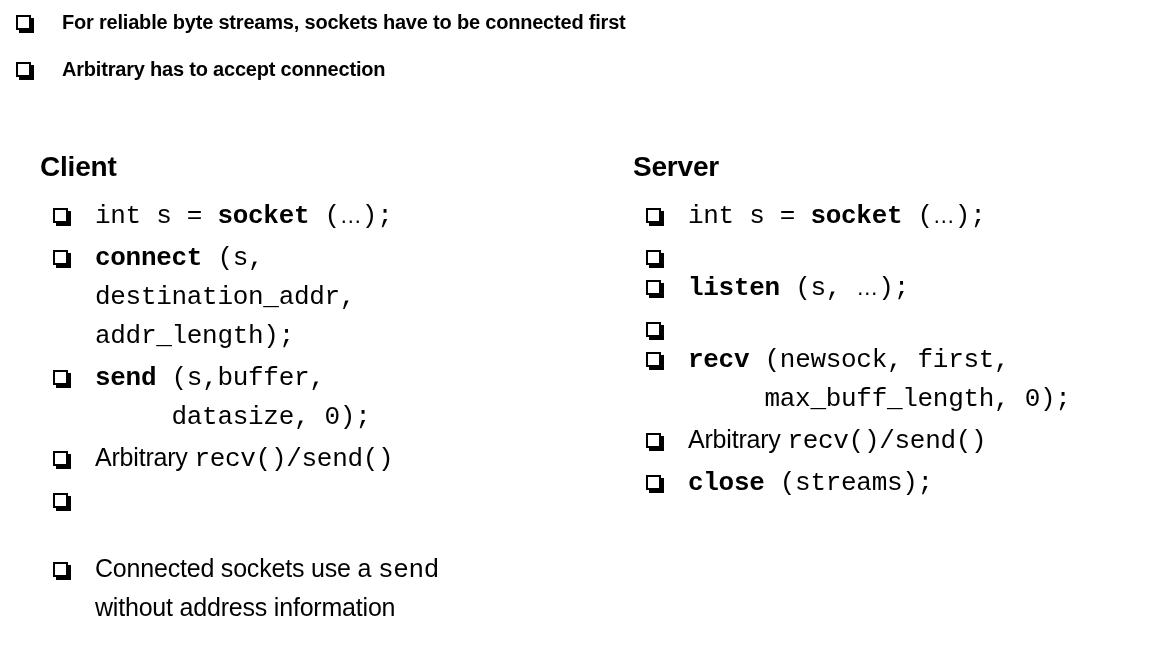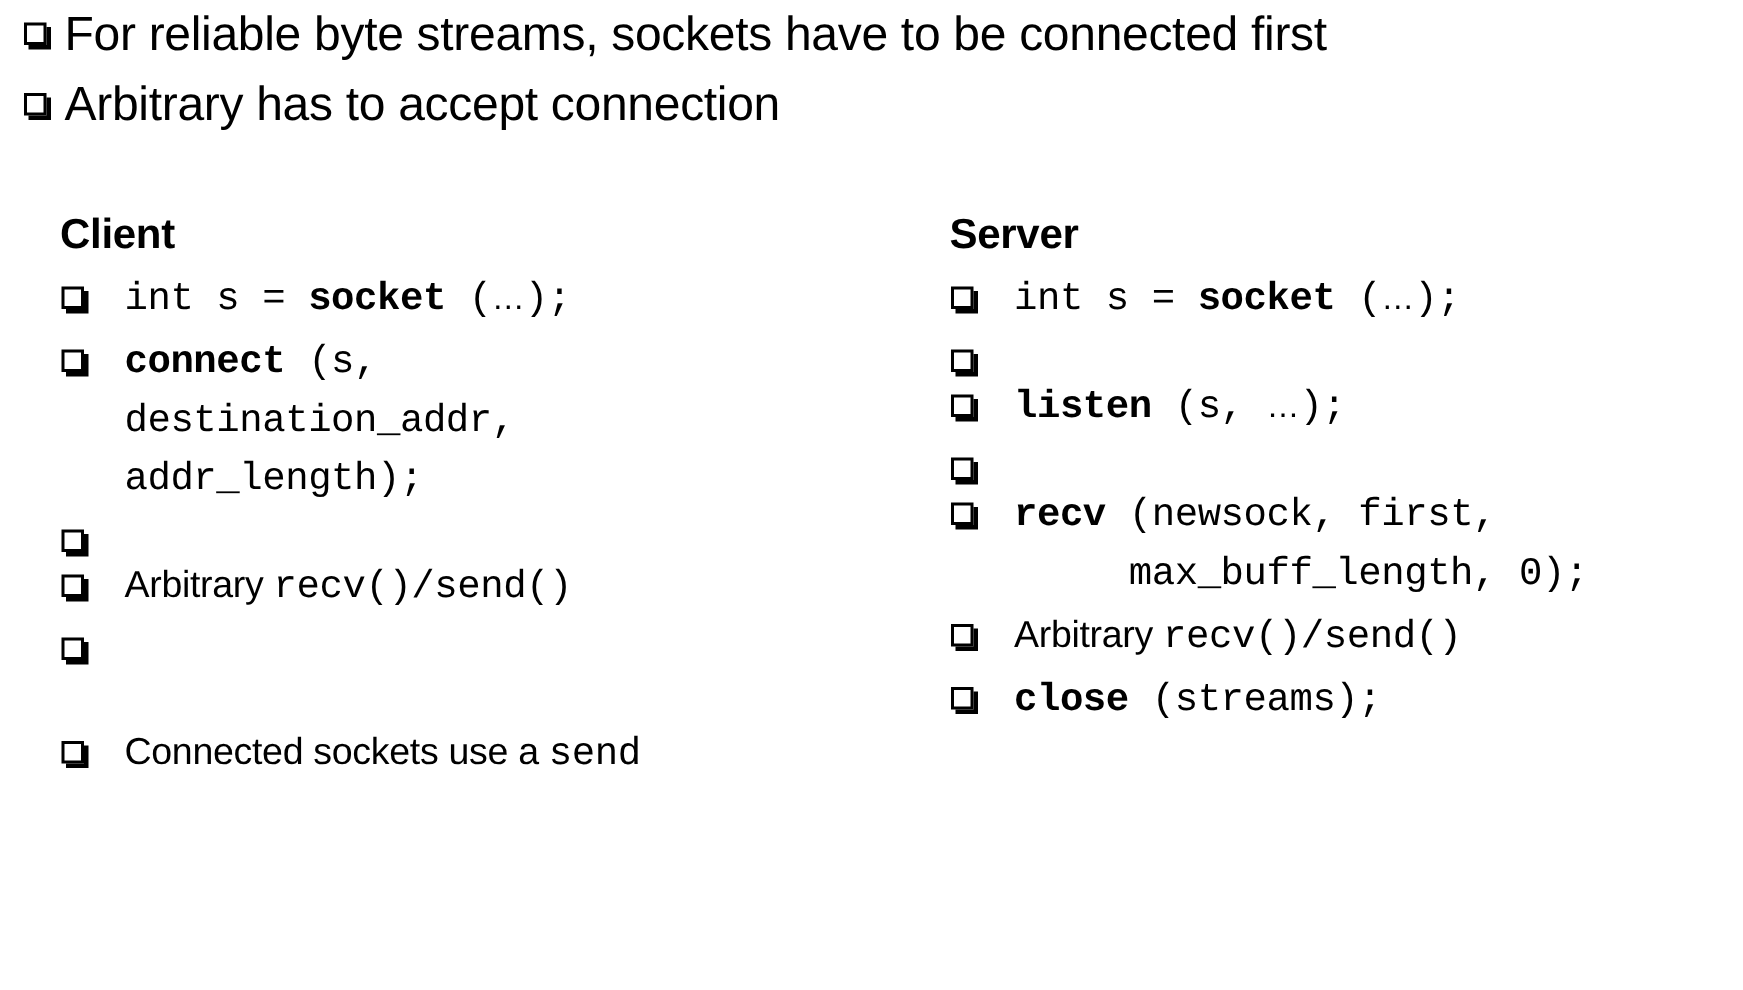--- a/index.html
+++ b/index.html
@@ -64,57 +64,58 @@
     padding: 0;
     height: 47px;
   }
   .top-item .bullet {
     width: 15px;
     height: 15px;
     margin-left: 16px;
     margin-top: 15px;
   }
   .top-item .top-text {
-    margin-left: 12px;
-    font-size: 32px;
+    margin-left: 31px;
+    font-size: 20px;
     line-height: 44px;
     font-family: "Liberation Sans", sans-serif;
     font-stretch: condensed;
     letter-spacing: -0.2px;
     white-space: nowrap;
+    font-weight: bold;
   }
 
   
   .columns {
     position: absolute;
     left: 0;
     top: 132px;
     width: 1162px;
   }
   .col {
     position: absolute;
-    top: 7px;
+    top: 18px;
   }
   .col-client { left: 38px; width: 590px; }
   .col-server { left: 631px; width: 531px; }
 
   .col-head {
     font-family: "Liberation Sans", sans-serif;
     font-stretch: condensed;
     font-weight: bold;
     font-size: 28px;
     line-height: 34px;
     letter-spacing: -0.2px;
     margin: 0 0 6px 2px;
     white-space: nowrap;
   }
 
   .code-list {
     list-style: none;
-    margin: 0;
+    margin: 12px;
     padding: 0;
   }
   .code-item {
     display: flex;
     align-items: flex-start;
     margin: 0 0 3px 0;
   }
   .code-item .bullet {
     width: 15px;
     height: 15px;
@@ -171,32 +172,33 @@
           <li class="code-item">
             <span class="bullet"></span>
             <div class="code-body"><div><span class="mono">int s = </span><span class="mono b">socket</span><span class="mono"> (</span><span class="ell">…</span><span class="mono">);</span></div></div>
           </li>
           <li class="code-item">
             <span class="bullet"></span>
             <div class="code-body"><div><span class="mono b">connect</span><span class="mono"> (s,</span></div><div><span class="mono">destination_addr,</span></div><div><span class="mono">addr_length);</span></div></div>
           </li>
           <li class="code-item">
             <span class="bullet"></span>
+            <div class="code-body"><div><span class="mono b">send</span><span class="mono"> (s,buffer,</span></div><div><span class="mono">     datasize, 0);</span></div></div>
           </li>
           <li class="code-item">
             <span class="bullet"></span>
             <div class="code-body"><div><span class="sans">Arbitrary </span><span class="mono">recv()/send()</span></div></div>
           </li>
           <li class="code-item">
             <span class="bullet"></span>
           </li>
           <li class="code-item spacer-item"></li>
           <li class="code-item">
             <span class="bullet"></span>
-            <div class="code-body"><div><span class="sans">Connected sockets use a </span><span class="mono">send</span></div></div>
+            <div class="code-body"><div><span class="sans">Connected sockets use a </span><span class="mono">send</span></div><div><span class="sans">without address information</span></div></div>
           </li>
         </ul>
     </div>
 
     <div class="col col-server">
       <div class="col-head">Server</div>
       <ul class="code-list">
           <li class="code-item">
             <span class="bullet"></span>
             <div class="code-body"><div><span class="mono">int s = </span><span class="mono b">socket</span><span class="mono"> (</span><span class="ell">…</span><span class="mono">);</span></div></div>

